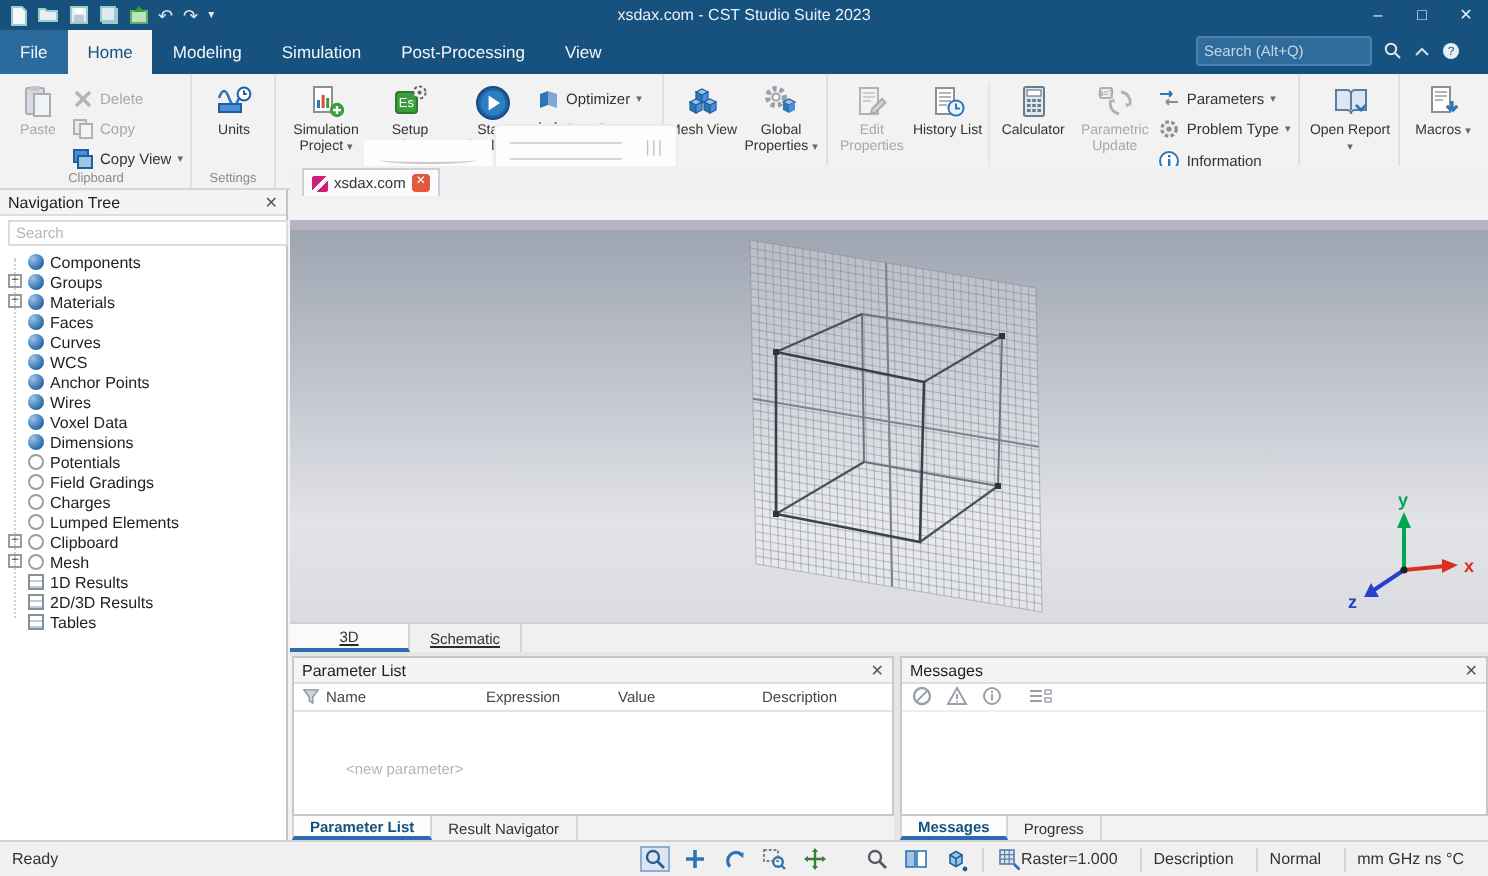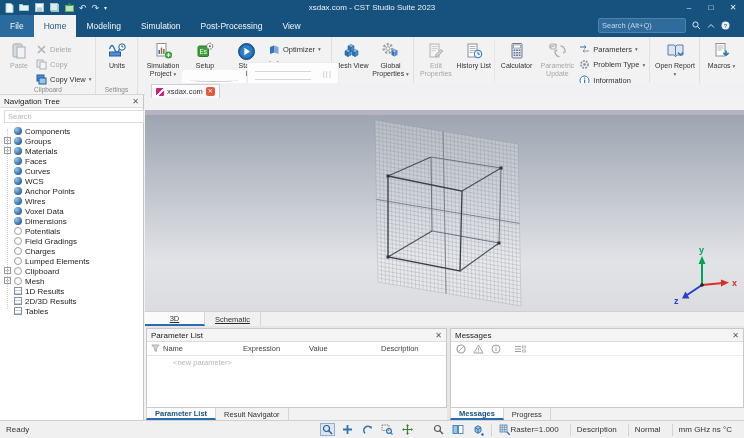--- a/index.html
+++ b/index.html
@@ -86,21 +86,21 @@
   .vtab{display:flex;align-items:center;justify-content:center;padding:0 10px;color:#333;}
   .vtab.active{width:60px;background:#fafafa;border-right:1px solid #d5d5d5;border-bottom:2px solid #2b6cb0;box-sizing:border-box;}
   .vtab.plain{border-right:1px solid #d5d5d5;}
 
   
   .hsplit{left:145px;top:326px;width:599px;height:2px;background:#e6e6e6;}
   .pl-panel{left:146px;top:328px;width:301px;height:80px;background:#fff;border:1px solid #c8c8c8;box-sizing:border-box;}
   .msg-panel{left:450px;top:328px;width:294px;height:80px;background:#fff;border:1px solid #c8c8c8;box-sizing:border-box;}
   .pl-header{display:grid;grid-template-columns:16px 80px 66px 72px 1fr;align-items:center;height:13px;
              border-bottom:1px solid #e3e3e3;font-size:7.5px;color:#444;}
-  .pl-newrow{height:12px;font-size:7.5px;color:#b5b5b5;padding-left:26px;display:flex;align-items:center;}
+  .pl-newrow{height:12px;font-size:7.5px;color:#b5b5b5;padding-left:26px;display:flex;align-items:center;margin-top:22px;}
   .msg-toolbar{display:flex;align-items:center;gap:7px;height:13px;padding-left:5px;border-bottom:1px solid #eee;}
   .bottabs{position:absolute;height:12px;display:flex;font-size:7.5px;align-items:stretch;}
   .btab{display:flex;align-items:center;padding:0 8px;color:#333;}
   .btab.active{background:#fdfdfd;border:1px solid #d5d5d5;border-top:none;border-bottom:2px solid #2b6cb0;box-sizing:border-box;font-weight:bold;color:#17527e;}
   .btab.plain{border-right:1px solid #d5d5d5;}
 
   
   .statusbar{left:0;top:420px;width:744px;height:18px;background:#f0f0f0;border-top:1px solid #d0d0d0;
              display:flex;align-items:center;font-size:8px;color:#333;box-sizing:border-box;}
   .st-ready{padding-left:6px;}

